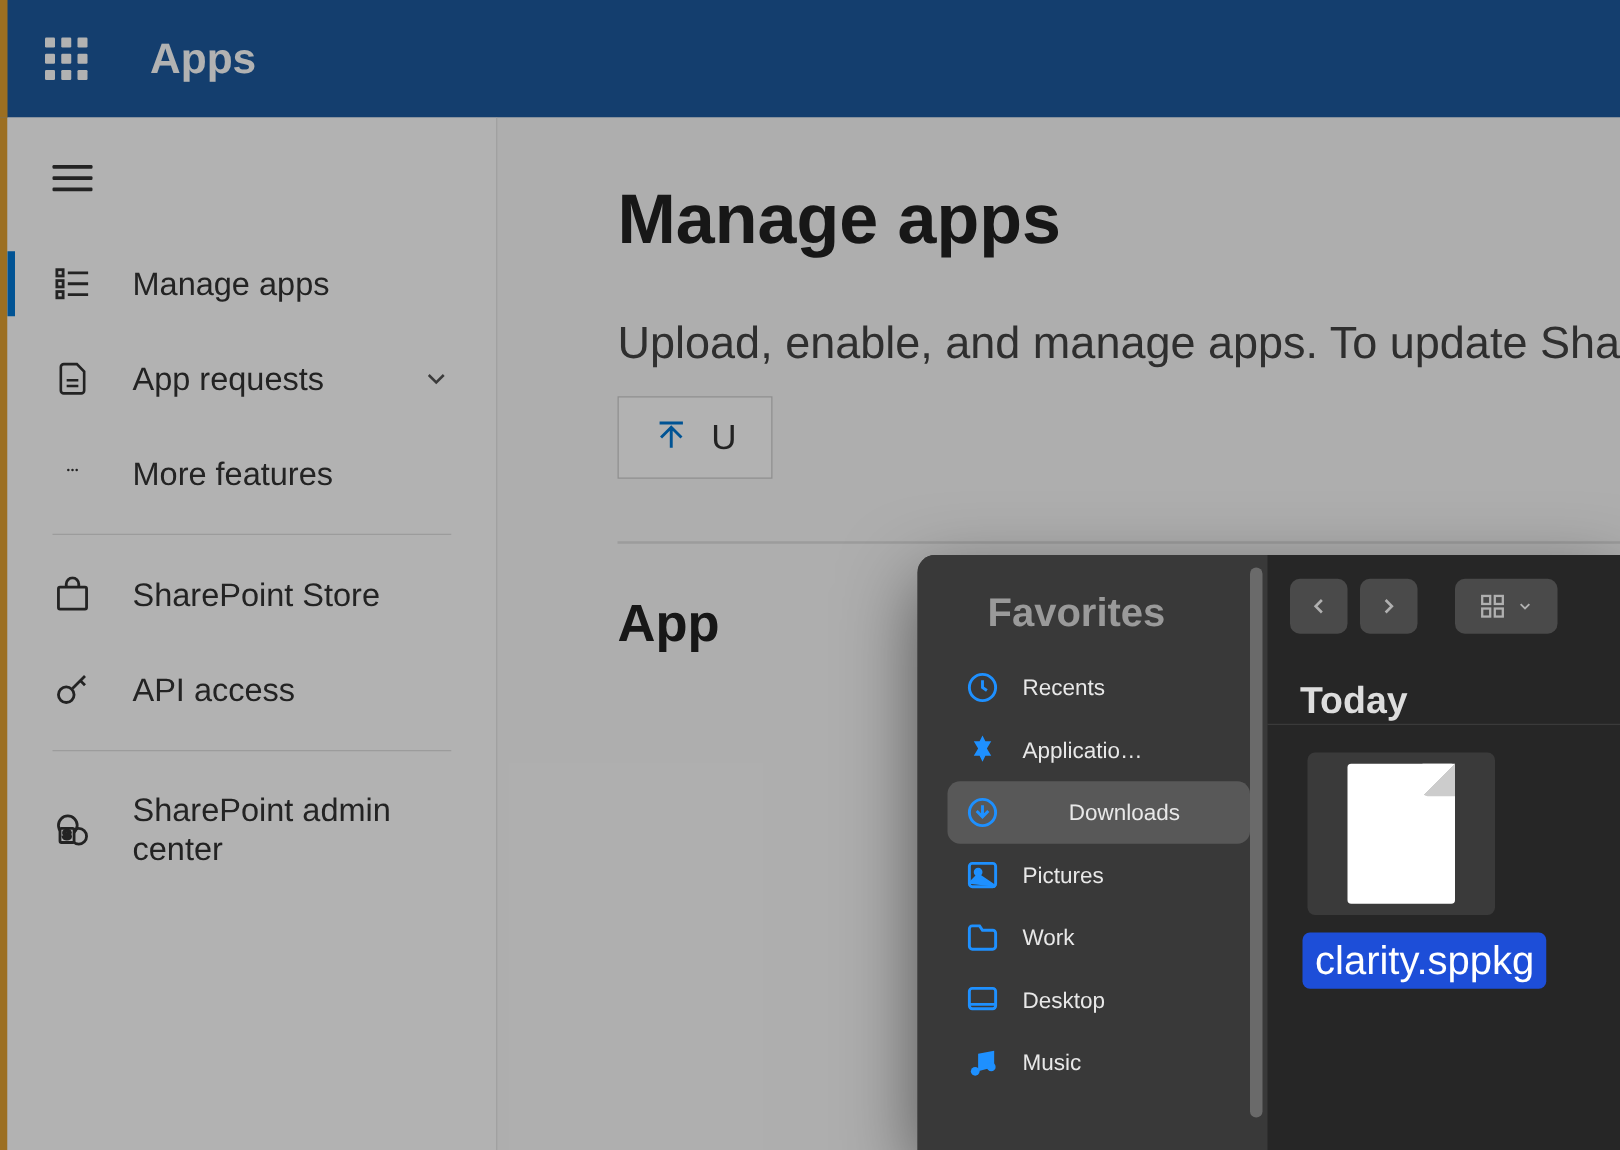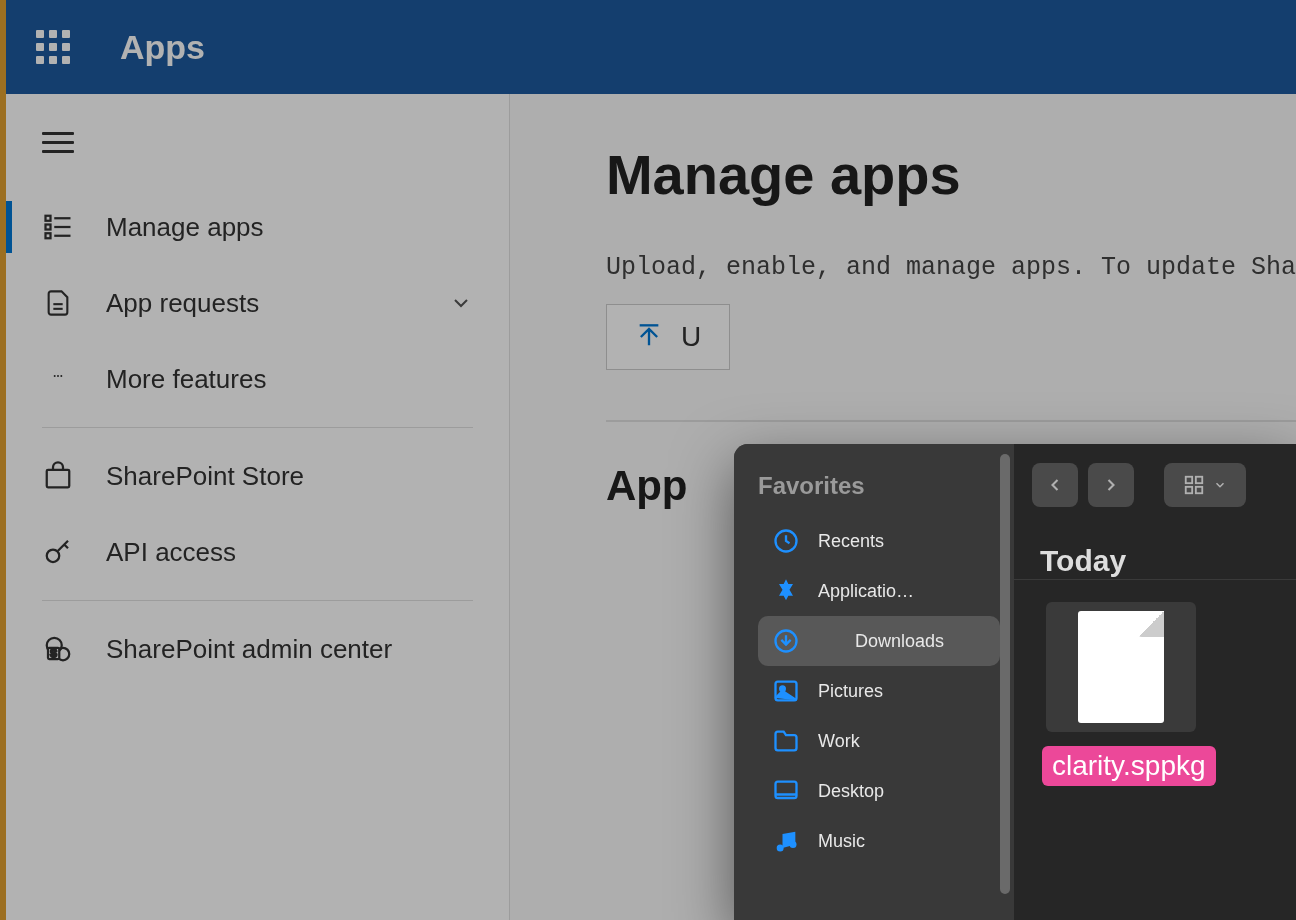--- a/index.html
+++ b/index.html
@@ -110,25 +110,24 @@
       padding: 48px 0 0 96px;
       background: #fafafa;
     }
     .page-title {
       font-size: 56px;
       font-weight: 700;
       color: #222;
       margin-bottom: 46px;
     }
     .page-desc {
-      font-size: 25px;
+      font-size: 36px;
       color: #444;
       margin-bottom: 22px;
       white-space: nowrap;
-      font-family: Liberation Mono, monospace;
     }
     .learn-link {
       font-size: 28px;
       color: #0078d4;
       cursor: pointer;
       display: inline-block;
       margin-bottom: 50px;
     }
     .upload-btn {
       display: inline-flex;
@@ -184,23 +183,24 @@
       position: absolute;
       right: 4px;
       top: 10px;
       width: 10px;
       height: 440px;
       background: rgba(180,180,180,0.4);
       border-radius: 5px;
     }
     .fav-header {
       color: #9a9a9a;
-      font-size: 24px;
+      font-size: 32px;
       font-weight: 600;
       margin-bottom: 16px;
+      margin-left: 32px;
     }
     .fav-item {
       display: flex;
       align-items: center;
       padding: 11px 14px;
       border-radius: 10px;
       font-size: 18px;
       color: #e8e8e8;
       cursor: pointer;
       white-space: nowrap;
@@ -281,23 +281,23 @@
       position: absolute;
       top: 0;
       right: 0;
       width: 26px;
       height: 26px;
       background: linear-gradient(135deg, #fff 50%, #ccc 50%);
       border-bottom-left-radius: 4px;
     }
     .file-name {
       display: inline-block;
-      background: #ec4899;
+      background: #1d4ed8;
       color: #fff;
-      font-size: 28px;
+      font-size: 32px;
       padding: 4px 10px;
       border-radius: 6px;
     }
   </style>
 </head>
 <body>
 
 <div class="header">
   <div class="waffle">
     <span></span>

